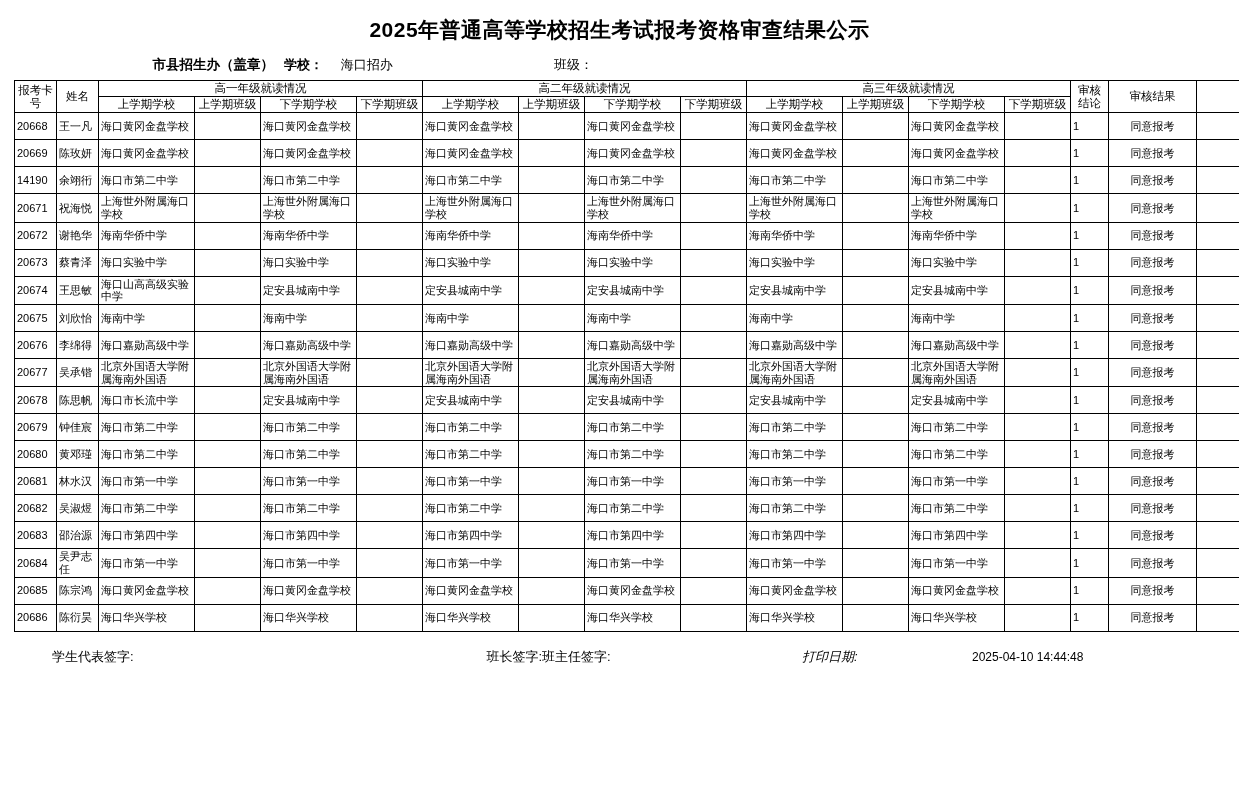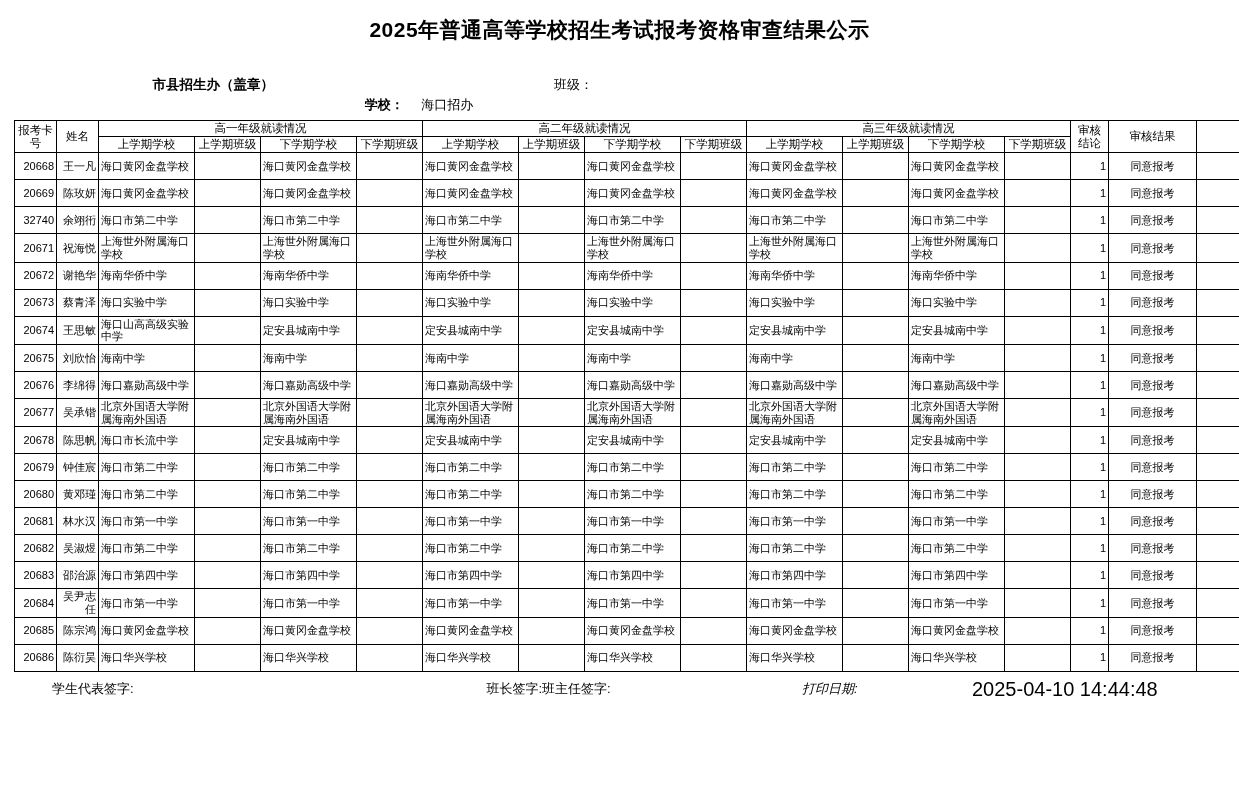--- a/index.html
+++ b/index.html
@@ -37,23 +37,22 @@
     margin-left: 14px;
   }
   .meta-office {
     width: 260px;
     text-align: right;
     font-weight: bold;
     font-size: 13.5px;
   }
   .meta-school {
     width: 270px;
-    text-align: center;
+    text-align: left;
     padding-left: 10px;
-    margin-top: 40px;
   }
   .meta-school .lbl { font-weight: bold; }
   .meta-school .val { margin-left: 14px; }
   .meta-class {
     text-align: left;
     font-weight: normal;
   }
   table.main {
     border-collapse: collapse;
     table-layout: fixed;
@@ -70,45 +69,45 @@
   }
   table.main th {
     text-align: center;
     font-weight: normal;
     font-size: 11.5px;
   }
   .grp-head {
     font-size: 12px;
   }
   td.c-id, td.c-name, td.c-concl {
-    text-align: right;
+    text-align: left;
   }
   td.c-school {
     text-align: left;
     padding-left: 3px;
   }
   td.c-result {
     text-align: center;
     padding-left: 4px;
   }
   td.c-class, td.c-remark {
     text-align: center;
   }
   tbody tr { height: 27px; }
   .footer {
     display: flex;
     align-items: center;
     font-size: 13px;
-    margin: 6px 14px 0 14px;
+    margin: 16px 14px 0 14px;
   }
   .f1 { width: 240px; padding-left: 38px; }
   .f2 { width: 250px; text-align: right; }
   .f3 { width: 240px; }
   .f4 { width: 170px; padding-left: 20px; font-style: italic; }
-  .f5 { font-size: 20px; }
+  .f5 { font-size: 12px; }
 </style>
 </head>
 <body>
 
 <div class="page">
 
   <div class="doc-title">2025年普通高等学校招生考试报考资格审查结果公示</div>
 
   <div class="meta-row">
     <div class="meta-office">市县招生办（盖章）</div>
@@ -198,21 +197,21 @@
           <td class="c-class"></td>
           <td class="c-school">海口黄冈金盘学校</td>
           <td class="c-class"></td>
           <td class="c-school">海口黄冈金盘学校</td>
           <td class="c-class"></td>
           <td class="c-concl">1</td>
           <td class="c-result">同意报考</td>
           <td class="c-remark"></td>
         </tr>
         <tr>
-          <td class="c-id">32740</td>
+          <td class="c-id">14190</td>
           <td class="c-name">余翊衎</td>
           <td class="c-school">海口市第二中学</td>
           <td class="c-class"></td>
           <td class="c-school">海口市第二中学</td>
           <td class="c-class"></td>
           <td class="c-school">海口市第二中学</td>
           <td class="c-class"></td>
           <td class="c-school">海口市第二中学</td>
           <td class="c-class"></td>
           <td class="c-school">海口市第二中学</td>

